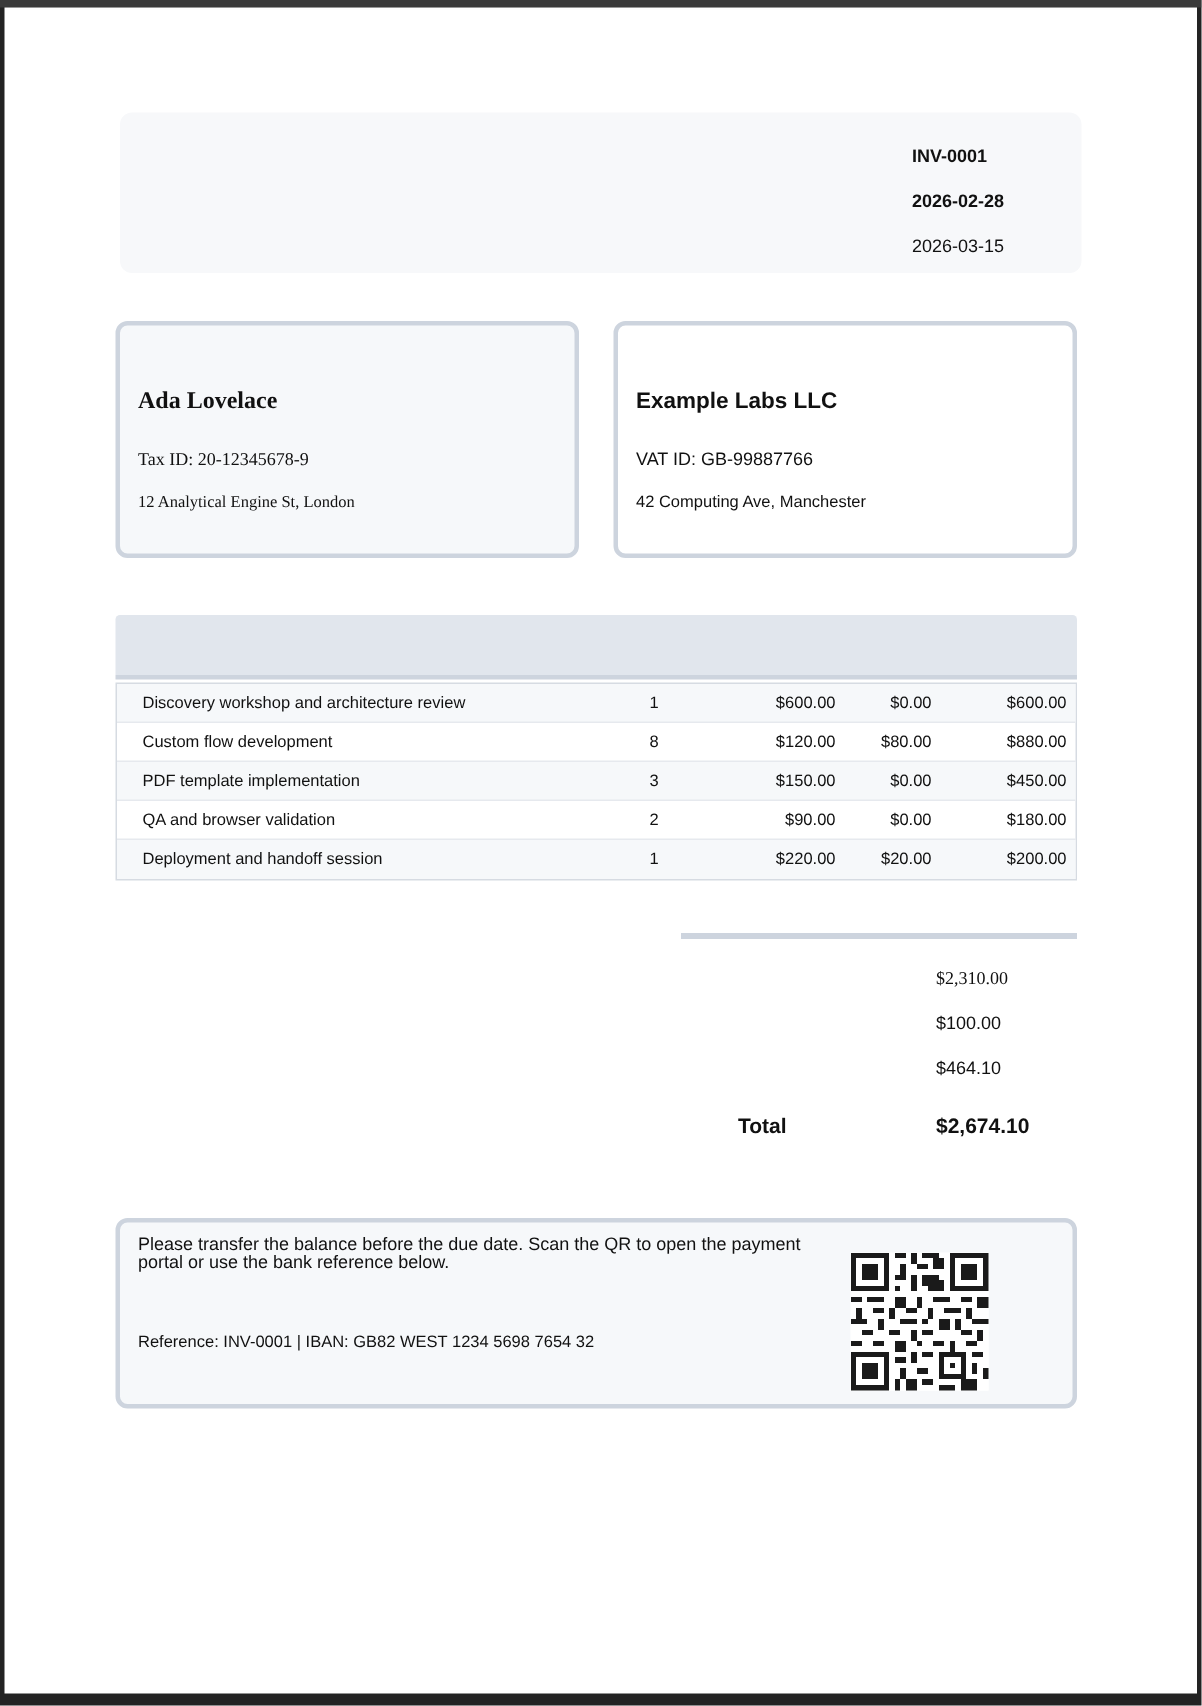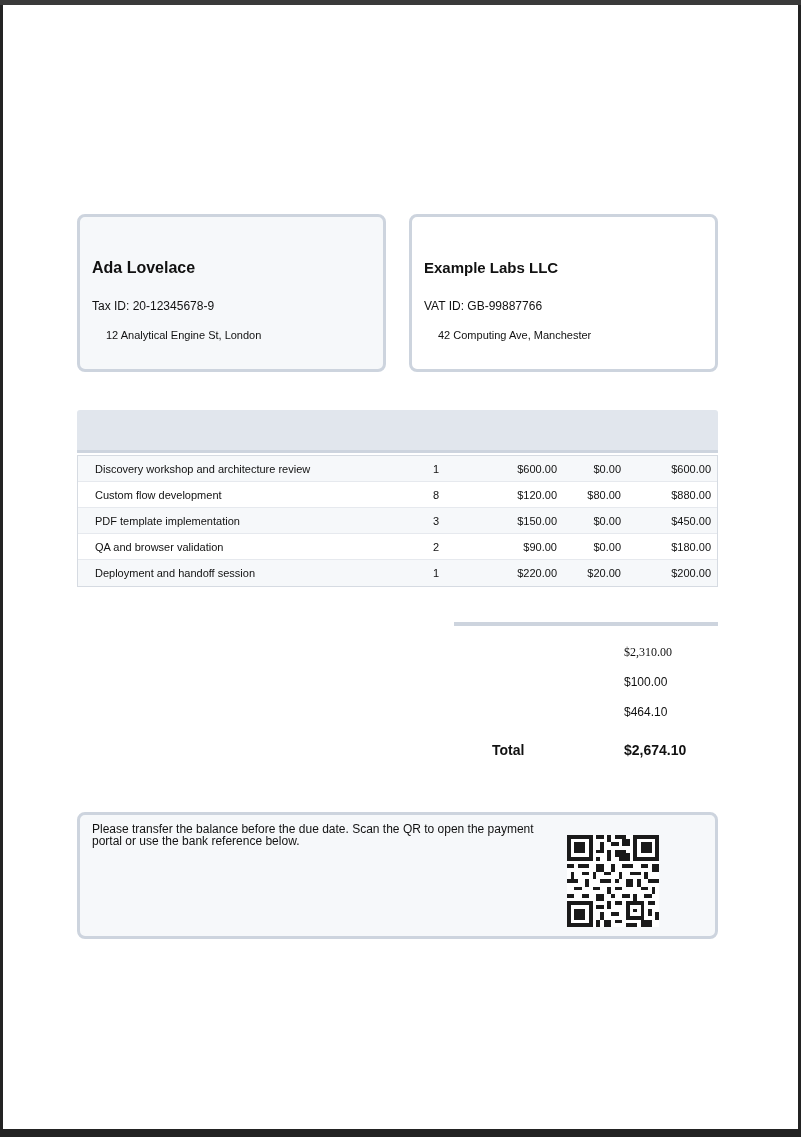--- a/index.html
+++ b/index.html
@@ -39,21 +39,21 @@
       top: 214px; width: 309px; height: 158px;
       border: 3px solid #cdd4de;
       border-radius: 8px;
       padding: 0 12px;
     }
     .party.from { left: 77px; background: #f6f8fa; }
     .party.to { left: 409px; background: #ffffff; }
     .party .name { position: absolute; left: 12px; top: 42px; font-size: 16px; font-weight: bold; white-space: nowrap; }
     .party.to .name { font-size: 15px; }
     .party .taxid { position: absolute; left: 12px; top: 82px; font-size: 12px; white-space: nowrap; }
-    .party .addr { position: absolute; left: 12px; top: 112px; font-size: 11px; white-space: nowrap; margin-left: 14px; }
+    .party .addr { position: absolute; left: 12px; top: 112px; font-size: 11px; white-space: nowrap; }
 
     
     .table-head {
       position: absolute;
       left: 77px; top: 410px;
       width: 641px; height: 40px;
       background: #e1e6ed;
       border-radius: 3px 3px 0 0;
     }
     .table-rule {
@@ -113,22 +113,29 @@
     }
     .qr svg { display: block; }
   </style>
 </head>
 <body>
 
 <div class="topbar"></div>
 
 <div class="page">
 
-
-  <div class="party from" style="left:74px; top:209px;">
+  <div class="header">
+    <div class="meta">
+      <div class="line l1">INV-0001</div>
+      <div class="line l2">2026-02-28</div>
+      <div class="line l3">2026-03-15</div>
+    </div>
+  </div>
+
+  <div class="party from" style="left:74px; top:209px;font-family:Liberation Serif, serif;">
     <div class="name">Ada Lovelace</div>
     <div class="taxid">Tax ID: 20-12345678-9</div>
     <div class="addr">12 Analytical Engine St, London</div>
   </div>
 
   <div class="party to" style="left:406px; top:209px;">
     <div class="name">Example Labs LLC</div>
     <div class="taxid">VAT ID: GB-99887766</div>
     <div class="addr">42 Computing Ave, Manchester</div>
   </div>
@@ -176,20 +183,21 @@
 
   <div class="totals-rule" style="left:451px; top:617px;"></div>
   <div class="tot sub" style="left:621px; top:640px;font-family:Liberation Serif, serif;">$2,310.00</div>
   <div class="tot disc" style="left:621px; top:670px;">$100.00</div>
   <div class="tot tax" style="left:621px; top:700px;">$464.10</div>
   <div class="grand-label" style="left:489px; top:737px;">Total</div>
   <div class="grand-value" style="left:621px; top:737px;">$2,674.10</div>
 
   <div class="payment" style="left:74px; top:807px;">
     <div class="note">Please transfer the balance before the due date. Scan the QR to open the payment portal or use the bank reference below.</div>
+    <div class="ref">Reference: INV-0001 | IBAN: GB82 WEST 1234 5698 7654 32</div>
     <div class="qr">
       <svg width="92" height="92" viewBox="0 0 25 25" shape-rendering="crispEdges">
         <rect width="25" height="25" fill="#fff"></rect>
         <g fill="#1a1a1a">
 
           <path d="M0 0h7v7H0z M1 1v5h5V1z M2 2h3v3H2z" fill-rule="evenodd"></path>
           <path d="M18 0h7v7h-7z M19 1v5h5V1z M20 2h3v3h-3z" fill-rule="evenodd"></path>
           <path d="M0 18h7v7H0z M1 19v5h5v-5z M2 20h3v3H2z" fill-rule="evenodd"></path>
 
           <rect x="8" y="0" width="2" height="1"></rect>

